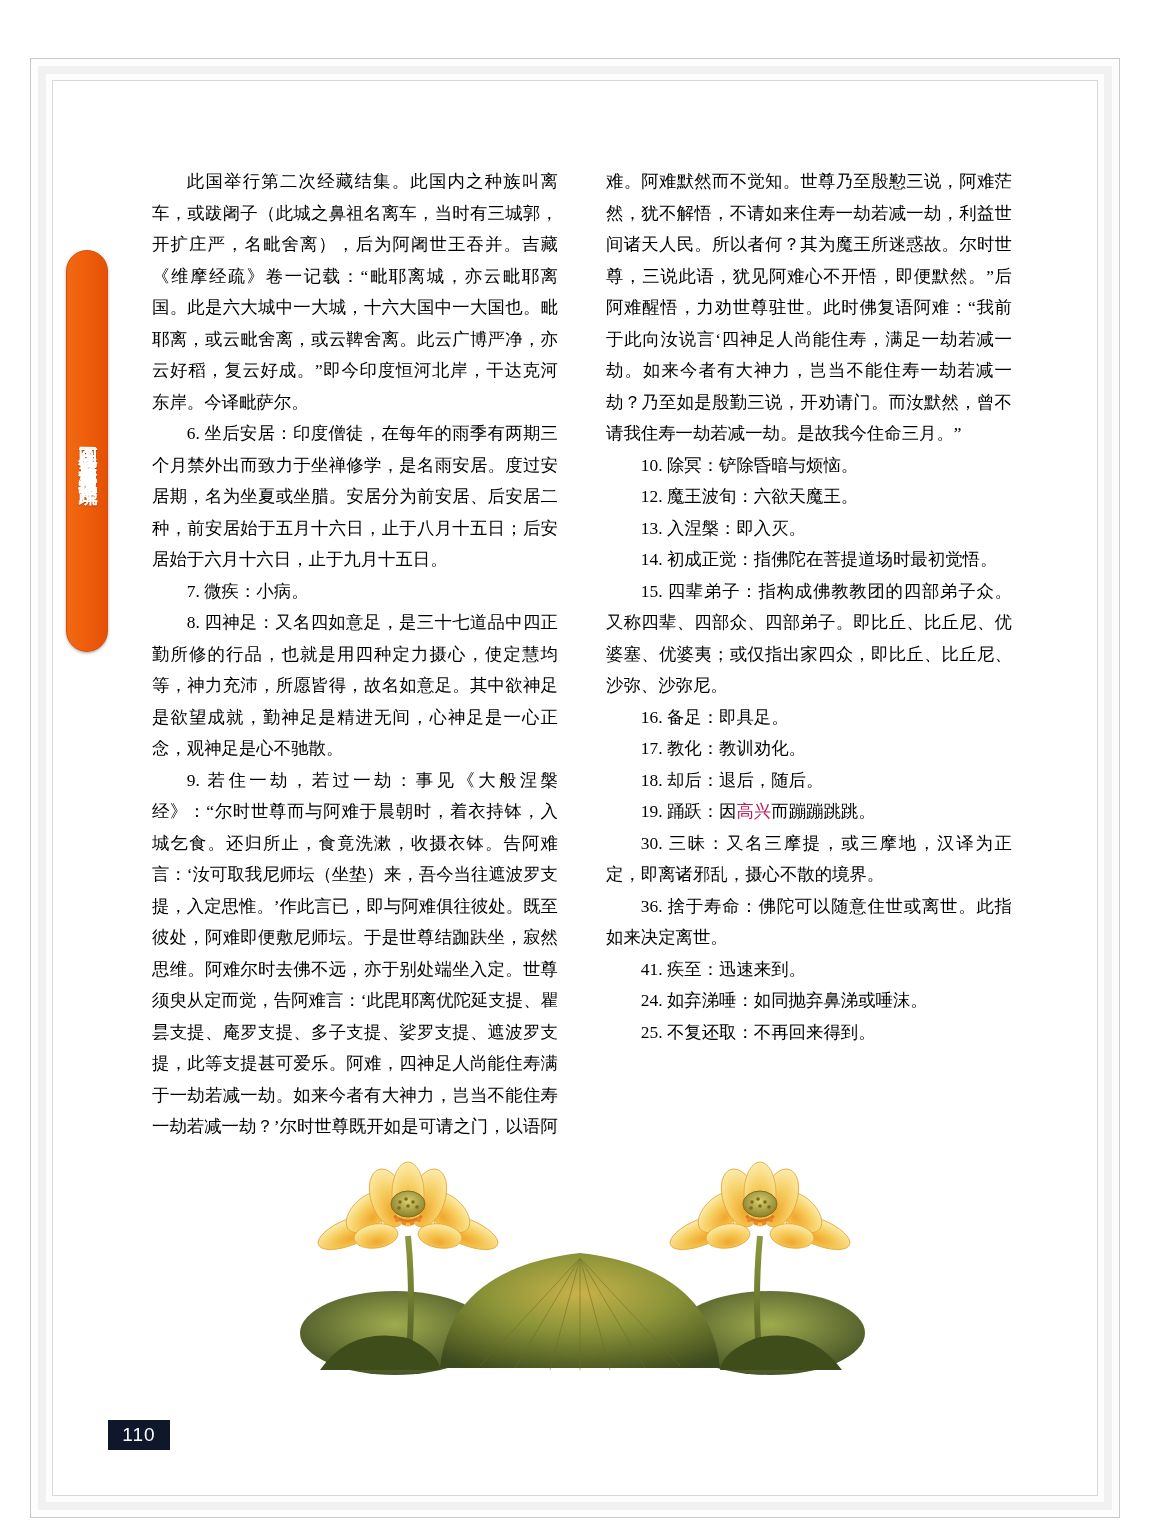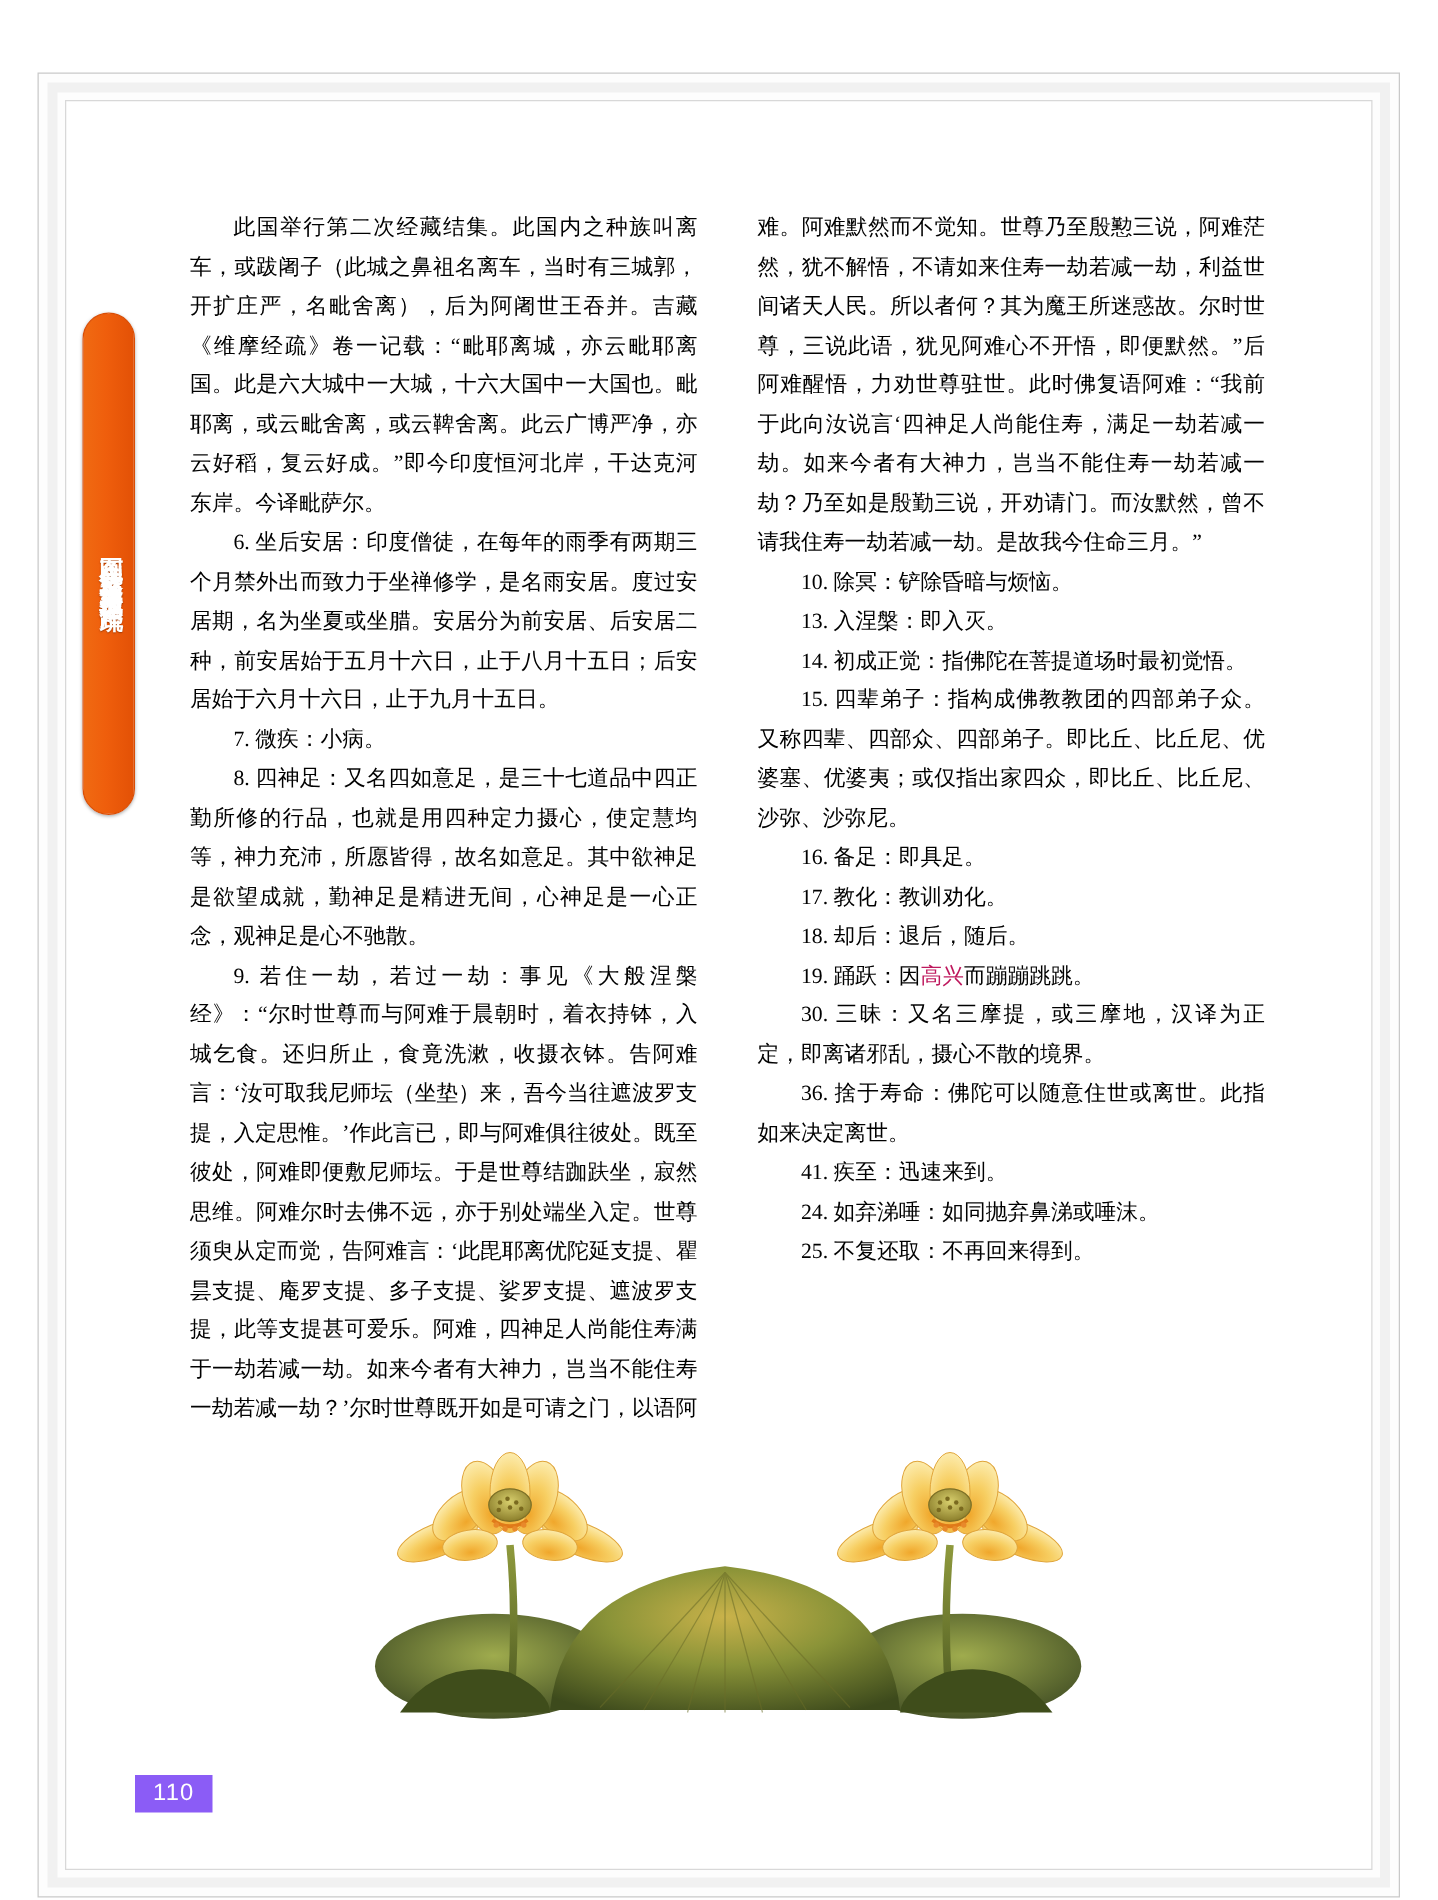--- a/index.html
+++ b/index.html
@@ -114,21 +114,21 @@
     height: 260px;
   }
 
   
   #page-number {
     position: absolute;
     left: 108px;
     top: 1392px;
     width: 62px;
     height: 30px;
-    background: #8b5cf6;
+    background: #0f172a;
     color: #ffffff;
     font-size: 19px;
     font-family: "Liberation Sans", sans-serif;
     display: flex;
     align-items: center;
     justify-content: center;
     letter-spacing: 1px;
   }
 </style>
 </head>
@@ -150,20 +150,21 @@
       <p class="indent">此国举行第二次经藏结集。此国内之种族叫离车，或跋阇子（此城之鼻祖名离车，当时有三城郭，开扩庄严，名毗舍离），后为阿阇世王吞并。吉藏《维摩经疏》卷一记载：“毗耶离城，亦云毗耶离国。此是六大城中一大城，十六大国中一大国也。毗耶离，或云毗舍离，或云鞞舍离。此云广博严净，亦云好稻，复云好成。”即今印度恒河北岸，干达克河东岸。今译毗萨尔。</p>
       <p class="indent">6. 坐后安居：印度僧徒，在每年的雨季有两期三个月禁外出而致力于坐禅修学，是名雨安居。度过安居期，名为坐夏或坐腊。安居分为前安居、后安居二种，前安居始于五月十六日，止于八月十五日；后安居始于六月十六日，止于九月十五日。</p>
       <p class="indent">7. 微疾：小病。</p>
       <p class="indent">8. 四神足：又名四如意足，是三十七道品中四正勤所修的行品，也就是用四种定力摄心，使定慧均等，神力充沛，所愿皆得，故名如意足。其中欲神足是欲望成就，勤神足是精进无间，心神足是一心正念，观神足是心不驰散。</p>
       <p class="indent">9. 若住一劫，若过一劫：事见《大般涅槃经》：“尔时世尊而与阿难于晨朝时，着衣持钵，入城乞食。还归所止，食竟洗漱，收摄衣钵。告阿难言：‘汝可取我尼师坛（坐垫）来，吾今当往遮波罗支提，入定思惟。’作此言已，即与阿难俱往彼处。既至彼处，阿难即便敷尼师坛。于是世尊结跏趺坐，寂然思维。阿难尔时去佛不远，亦于别处端坐入定。世尊须臾从定而觉，告阿难言：‘此毘耶离优陀延支提、瞿昙支提、庵罗支提、多子支提、娑罗支提、遮波罗支提，此等支提甚可爱乐。阿难，四神足人尚能住寿满于一劫若减一劫。如来今者有大神力，岂当不能住寿一劫若减一劫？’尔时世尊既开如是可请之门，以语阿</p>
     </div>
 
     <div class="col">
       <p>难。阿难默然而不觉知。世尊乃至殷懃三说，阿难茫然，犹不解悟，不请如来住寿一劫若减一劫，利益世间诸天人民。所以者何？其为魔王所迷惑故。尔时世尊，三说此语，犹见阿难心不开悟，即便默然。”后阿难醒悟，力劝世尊驻世。此时佛复语阿难：“我前于此向汝说言‘四神足人尚能住寿，满足一劫若减一劫。如来今者有大神力，岂当不能住寿一劫若减一劫？乃至如是殷勤三说，开劝请门。而汝默然，曾不请我住寿一劫若减一劫。是故我今住命三月。”</p>
       <p class="indent">10. 除冥：铲除昏暗与烦恼。</p>
+      <p class="indent">12. 魔王波旬：六欲天魔王。</p>
       <p class="indent">13. 入涅槃：即入灭。</p>
       <p class="indent">14. 初成正觉：指佛陀在菩提道场时最初觉悟。</p>
       <p class="indent">15. 四辈弟子：指构成佛教教团的四部弟子众。又称四辈、四部众、四部弟子。即比丘、比丘尼、优婆塞、优婆夷；或仅指出家四众，即比丘、比丘尼、沙弥、沙弥尼。</p>
       <p class="indent">16. 备足：即具足。</p>
       <p class="indent">17. 教化：教训劝化。</p>
       <p class="indent">18. 却后：退后，随后。</p>
       <p class="indent">19. 踊跃：因<span class="hl">高兴</span>而蹦蹦跳跳。</p>
       <p class="indent">30. 三昧：又名三摩提，或三摩地，汉译为正定，即离诸邪乱，摄心不散的境界。</p>
       <p class="indent">36. 捨于寿命：佛陀可以随意住世或离世。此指如来决定离世。</p>
       <p class="indent">41. 疾至：迅速来到。</p>

